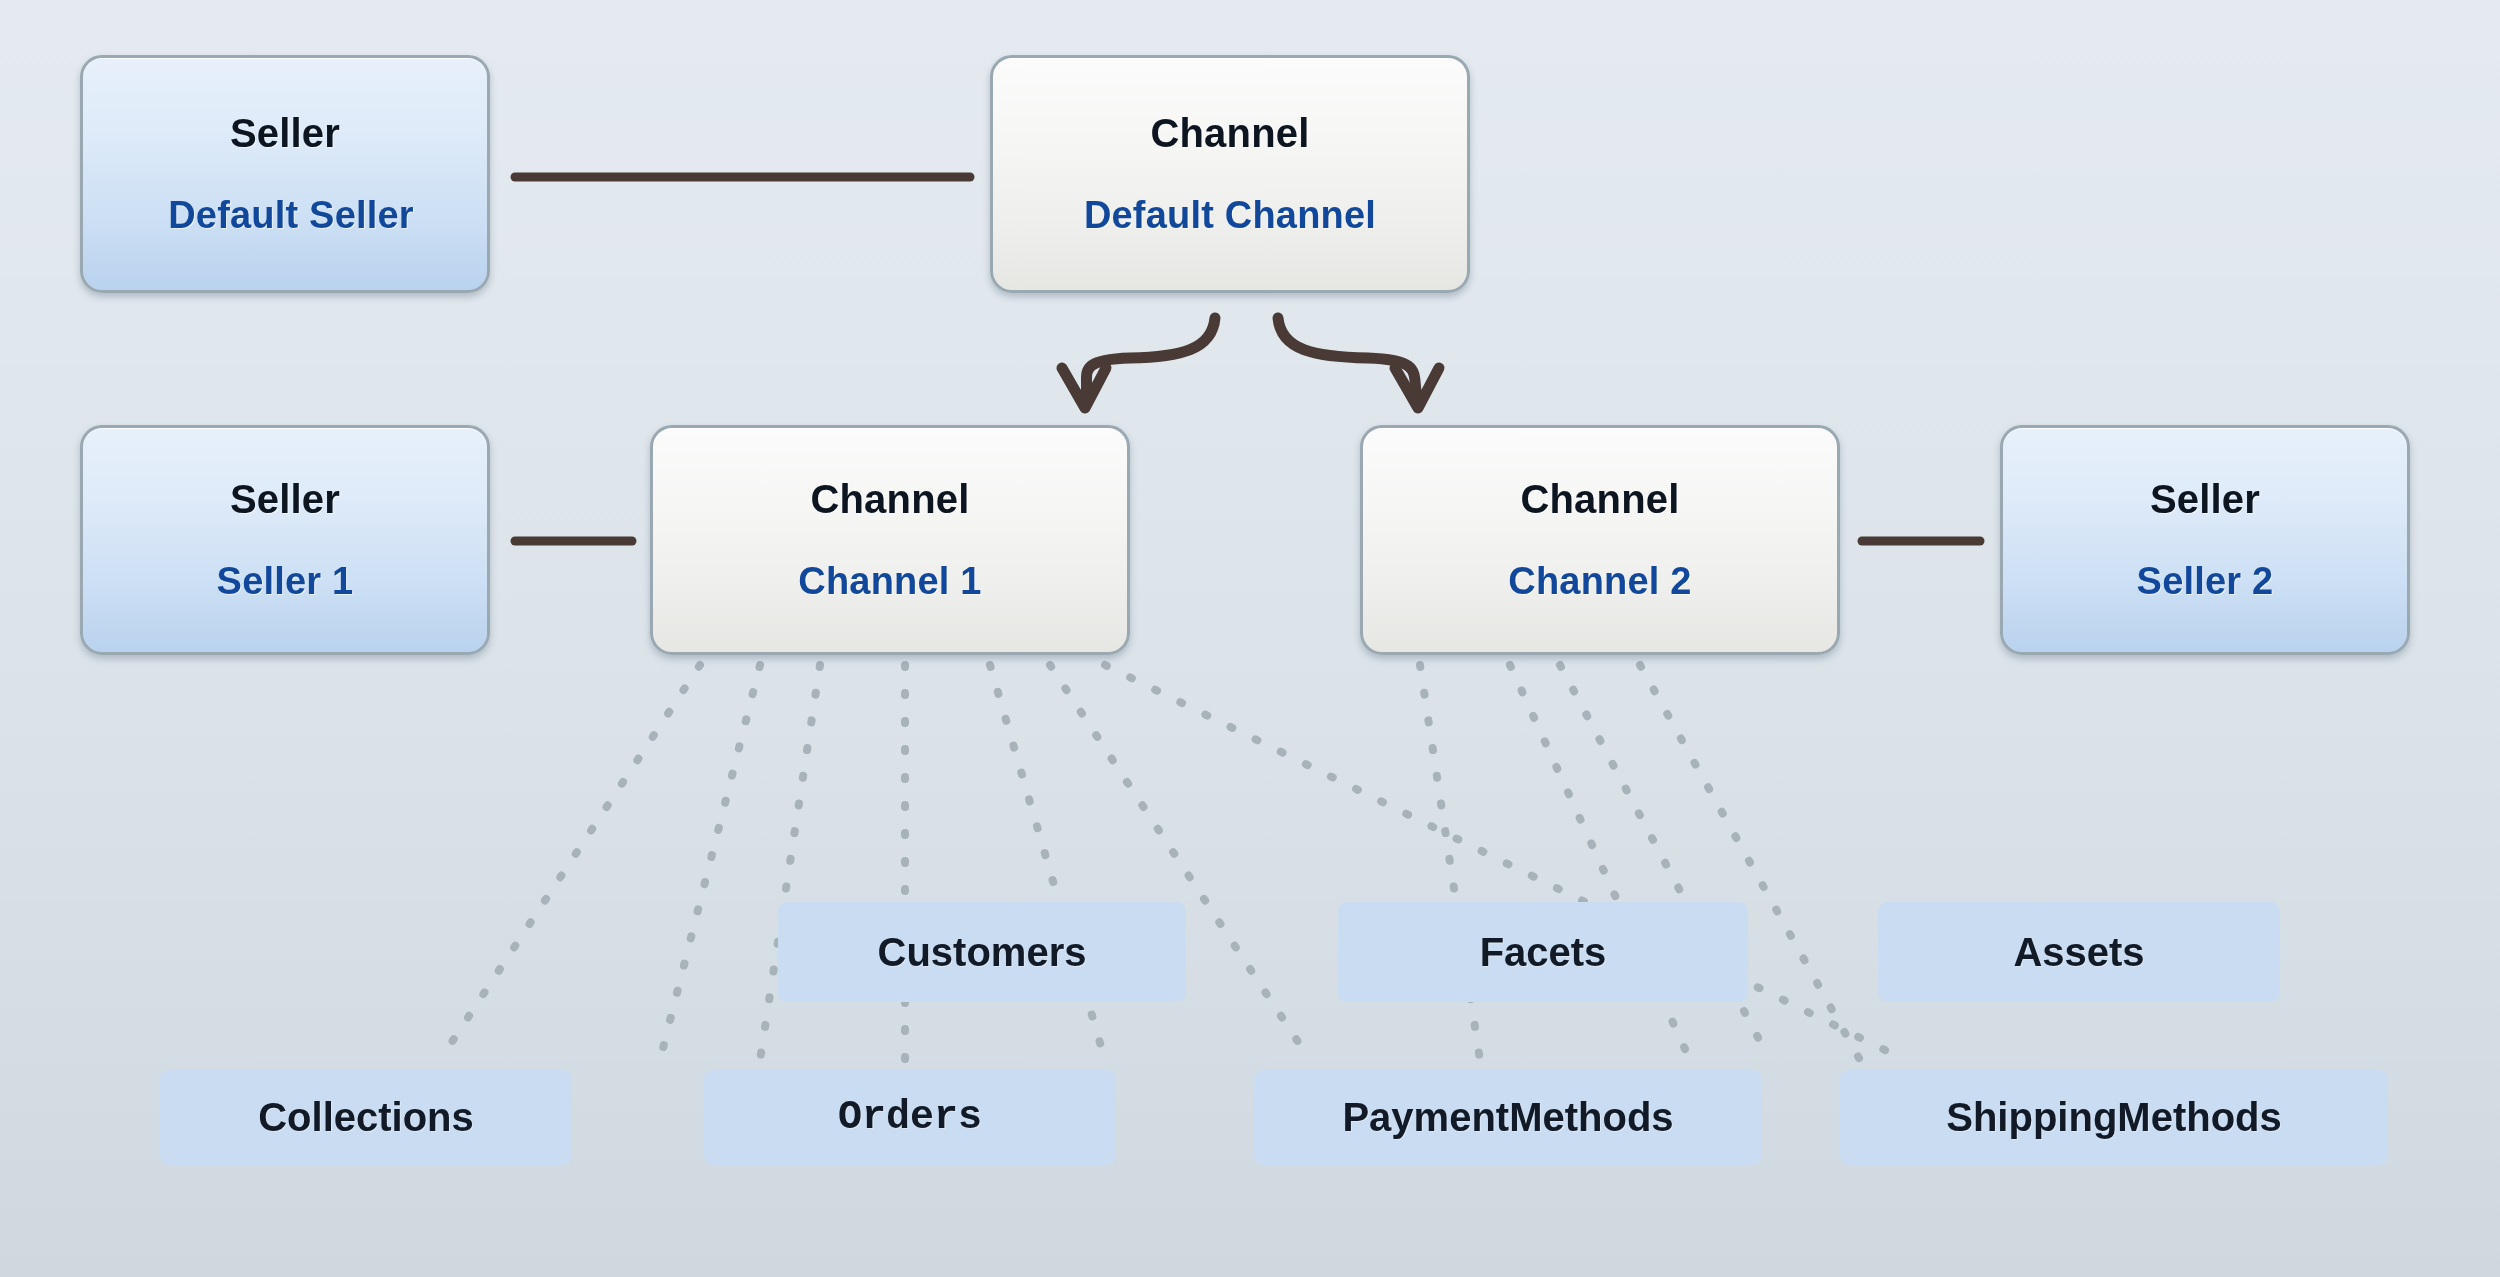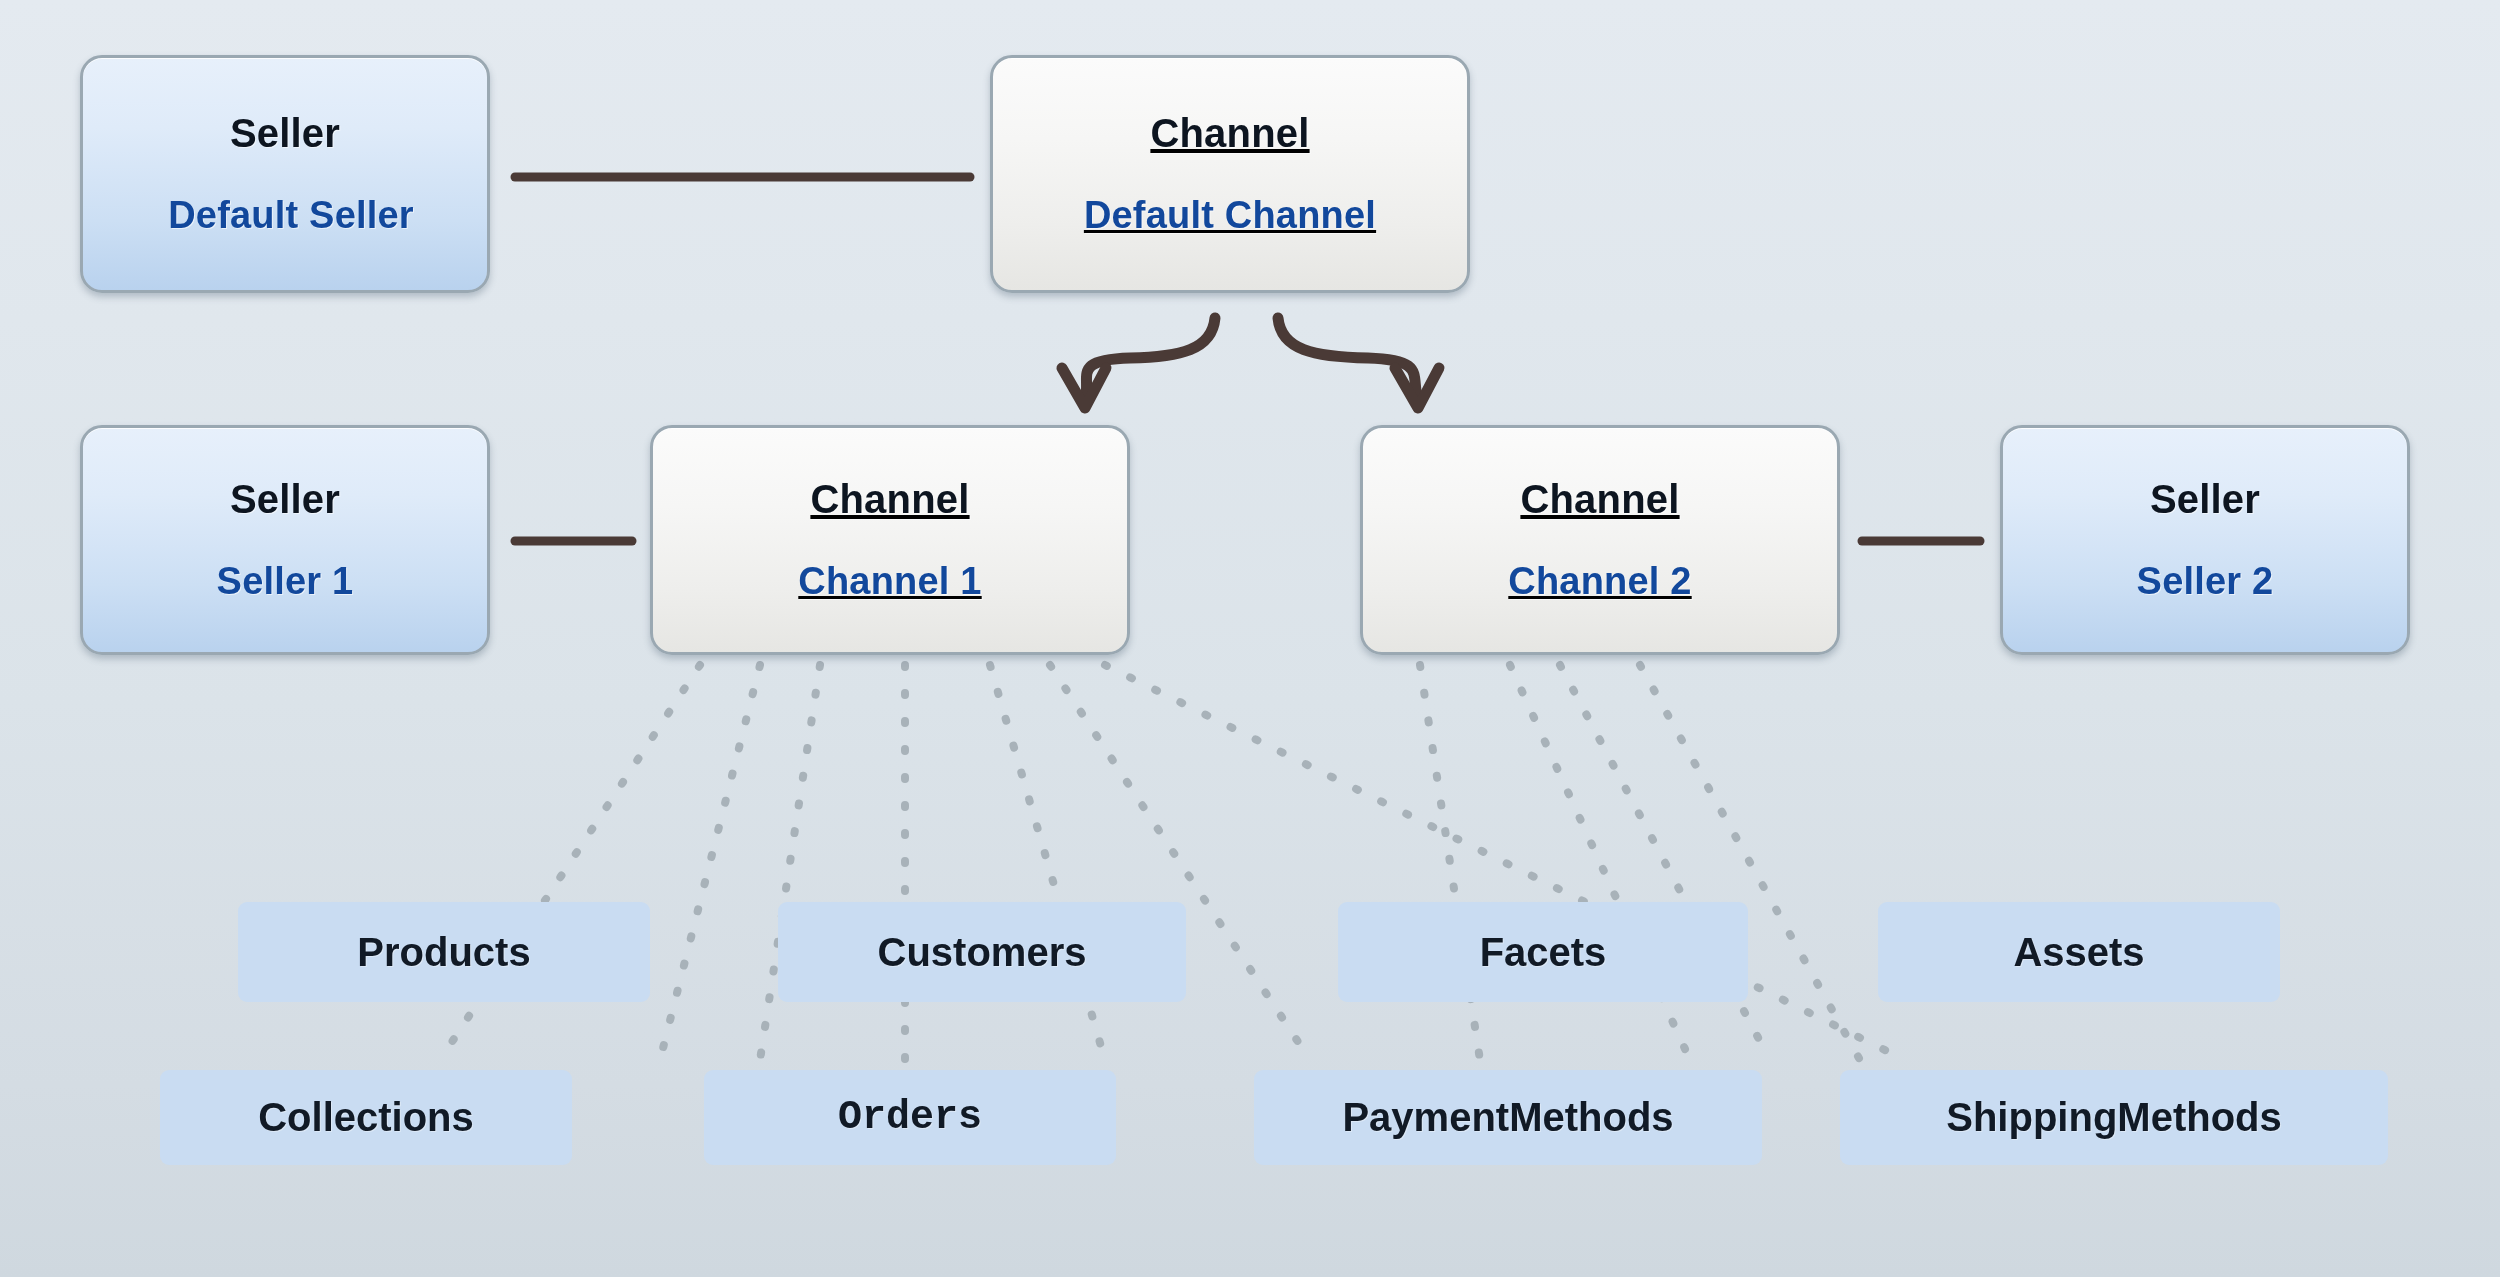--- a/index.html
+++ b/index.html
@@ -37,21 +37,20 @@
   .entity {
     border-radius: 22px;
     border: 3px solid #9aa8b2;
     box-shadow: 0 4px 7px rgba(70,90,110,0.30), inset 0 1px 0 rgba(255,255,255,0.85);
   }
   .entity.seller {
     background: linear-gradient(to bottom, #e7f0fb 0%, #dfebf9 30%, #ccdff4 70%, #b9d2ee 100%);
   }
   .entity.channel {
     background: linear-gradient(to bottom, #fbfbfb 0%, #f6f6f5 35%, #eeeeec 72%, #e6e6e3 100%);
-    text-decoration: underline;
   }
   .entity .type-label {
     color: #0d1520;
     font-weight: bold;
     letter-spacing: 0.2px;
     text-shadow: 1px 1px 0 rgba(255,255,255,0.55);
   }
   .entity .name-label {
     color: #12489c;
     font-weight: bold;
@@ -129,23 +128,20 @@
   <div class="node entity channel" style="left:1360px; top:425px; width:480px; height:230px;">
     <div class="type-label" style="font-size:40px; margin-bottom:38px;">Channel</div>
     <div class="name-label" style="font-size:38px;">Channel 2</div>
   </div>
 
   <div class="node entity seller" style="left:2000px; top:425px; width:410px; height:230px;">
     <div class="type-label" style="font-size:40px; margin-bottom:38px;">Seller</div>
     <div class="name-label" style="font-size:38px;">Seller 2</div>
   </div>
 
-  <div class="node chip" style="left:238px; top:902px; width:412px; height:100px; font-size:40px;">
-    <span>Products</span>
-  </div>
 
   <div class="node chip" style="left:778px; top:902px; width:408px; height:100px; font-size:40px;">
     <span>Customers</span>
   </div>
 
   <div class="node chip" style="left:1338px; top:902px; width:410px; height:100px; font-size:40px;">
     <span>Facets</span>
   </div>
 
   <div class="node chip" style="left:1878px; top:902px; width:402px; height:100px; font-size:40px;">

